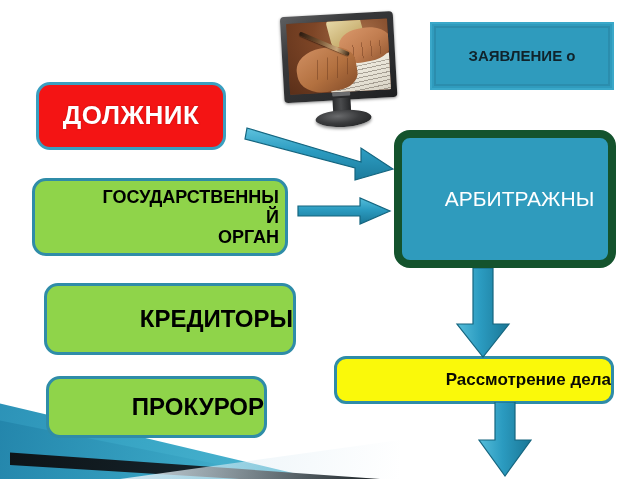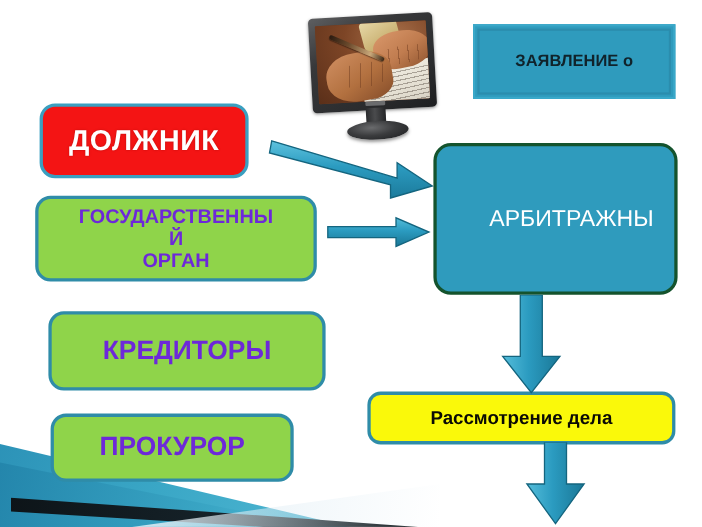--- a/index.html
+++ b/index.html
@@ -83,26 +83,27 @@
     border: 3px solid #3a9fc0;
     border-radius: 14px;
     color: #ffffff;
     font-weight: bold;
     text-shadow: 0 0 2px rgba(120,0,0,.45);
   }
   .node-green {
     background: #8fd44a;
     border: 3px solid #2f8ca8;
     border-radius: 14px;
-    color: #6d28d9;
+    color: #000000;
     font-weight: bold;
+    text-align: right;
   }
   .node-teal {
     background: #2f9bbd;
-    border: 3px solid #14532d;
+    border: 8px solid #14532d;
     border-radius: 16px;
     color: #ffffff;
     font-weight: normal;
     padding-left: 29px;
   }
   .node-teal-sharp {
     background: #2f9bbd;
     border: 2px solid #3aa8c9;
     outline: 2px solid #2b8dad;
     outline-offset: -6px;
@@ -112,28 +113,28 @@
   }
   .node-yellow {
     background: #faf90a;
     border: 3px solid #2f8ca8;
     border-radius: 12px;
     color: #0a0a05;
     font-weight: bold;
   }
 
   
-  #n-debtor      { left: 36px;  top: 94px;  width: 190px; height: 68px;  font-size: 26px; letter-spacing: .5px; }
+  #n-debtor      { left: 36px;  top: 82px;  width: 190px; height: 68px;  font-size: 26px; letter-spacing: .5px; }
   #n-state-organ { left: 32px;  top: 178px; width: 256px; height: 78px;  font-size: 18px; padding: 0 6px; }
   #n-creditors   { left: 44px;  top: 283px; width: 252px; height: 72px;  font-size: 24px; }
   #n-prosecutor  { left: 46px;  top: 376px; width: 221px; height: 62px;  font-size: 24px; }
 
   #n-application { left: 430px; top: 22px;  width: 184px; height: 68px;  font-size: 15px; }
   #n-court       { left: 394px; top: 130px; width: 222px; height: 138px; font-size: 21px; }
-  #n-review      { left: 334px; top: 356px; width: 280px; height: 48px;  font-size: 17px; }
+  #n-review      { left: 334px; top: 356px; width: 280px; height: 48px;  font-size: 17px; text-align: right; }
 
   .node .txt { display: block; width: 100%; }
 
   
   .arrow { position: absolute; pointer-events: none; }
 
   
   #a-diagonal { left: 243px; top: 122px; width: 156px; height: 62px; }
   
   #a-horizontal { left: 296px; top: 196px; width: 96px; height: 30px; }

